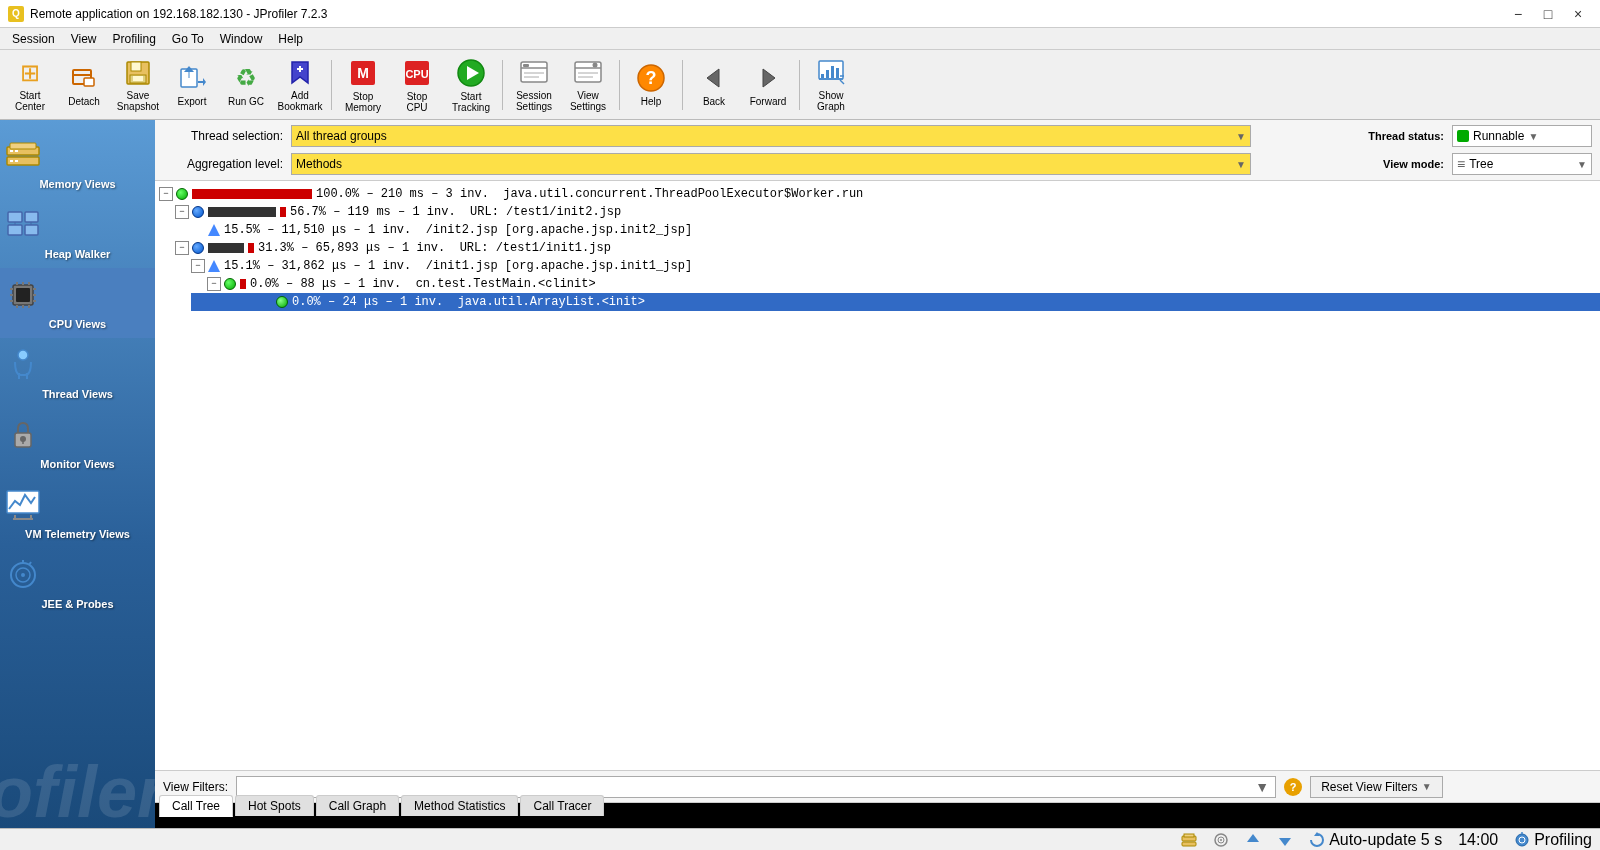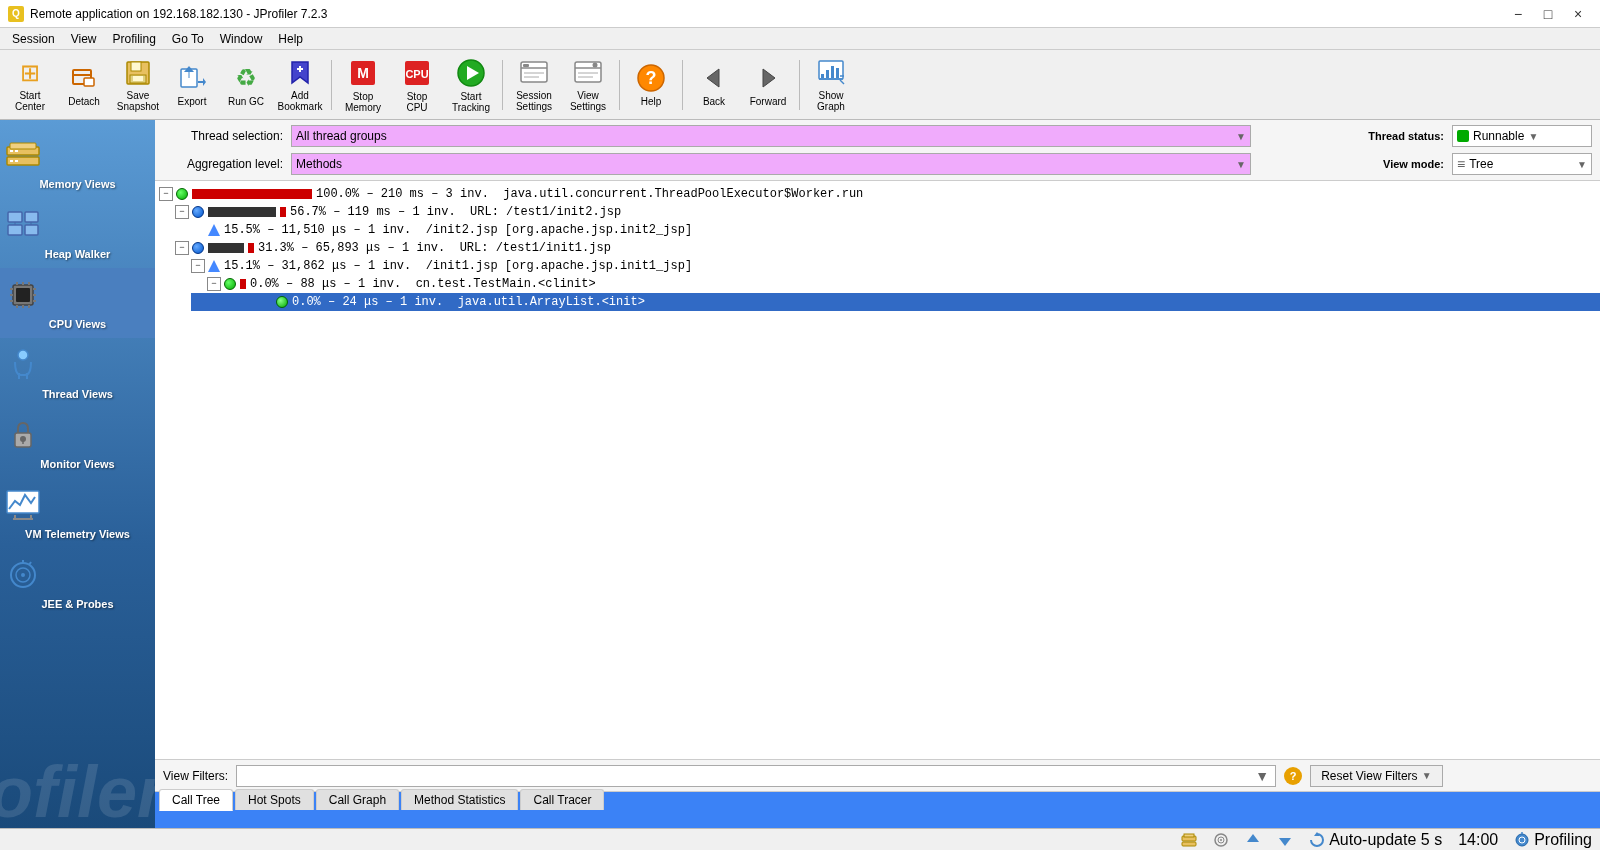--- a/index.html
+++ b/index.html
@@ -202,21 +202,21 @@
     }
     .control-label {
       font-size: 12px;
       color: #000;
       width: 120px;
       text-align: right;
     }
     .control-select {
       height: 22px;
       border: 1px solid #aaa;
-      background: #f0abfc;
+      background: #fde047;
       font-size: 12px;
       padding: 0 4px;
       flex: 1;
       max-width: 940px;
       display: flex;
       align-items: center;
       justify-content: space-between;
       cursor: pointer;
     }
     .control-select-arrow {
@@ -365,26 +365,26 @@
       font-size: 12px;
       cursor: pointer;
       height: 22px;
       display: flex;
       align-items: center;
       gap: 4px;
     }
 
     
     .tab-bar {
-      background: #3b82f6;
+      background: #000000;
       border-top: 1px solid #ccc;
       height: 26px;
       display: flex;
       align-items: flex-end;
-      padding: 18px 4px;
+      padding: 12px 4px;
     }
     .tab {
       padding: 3px 12px;
       border: 1px solid #ccc;
       border-bottom: none;
       background: #e0e0e0;
       cursor: pointer;
       font-size: 12px;
       margin-right: 2px;
       border-radius: 3px 3px 0 0;

